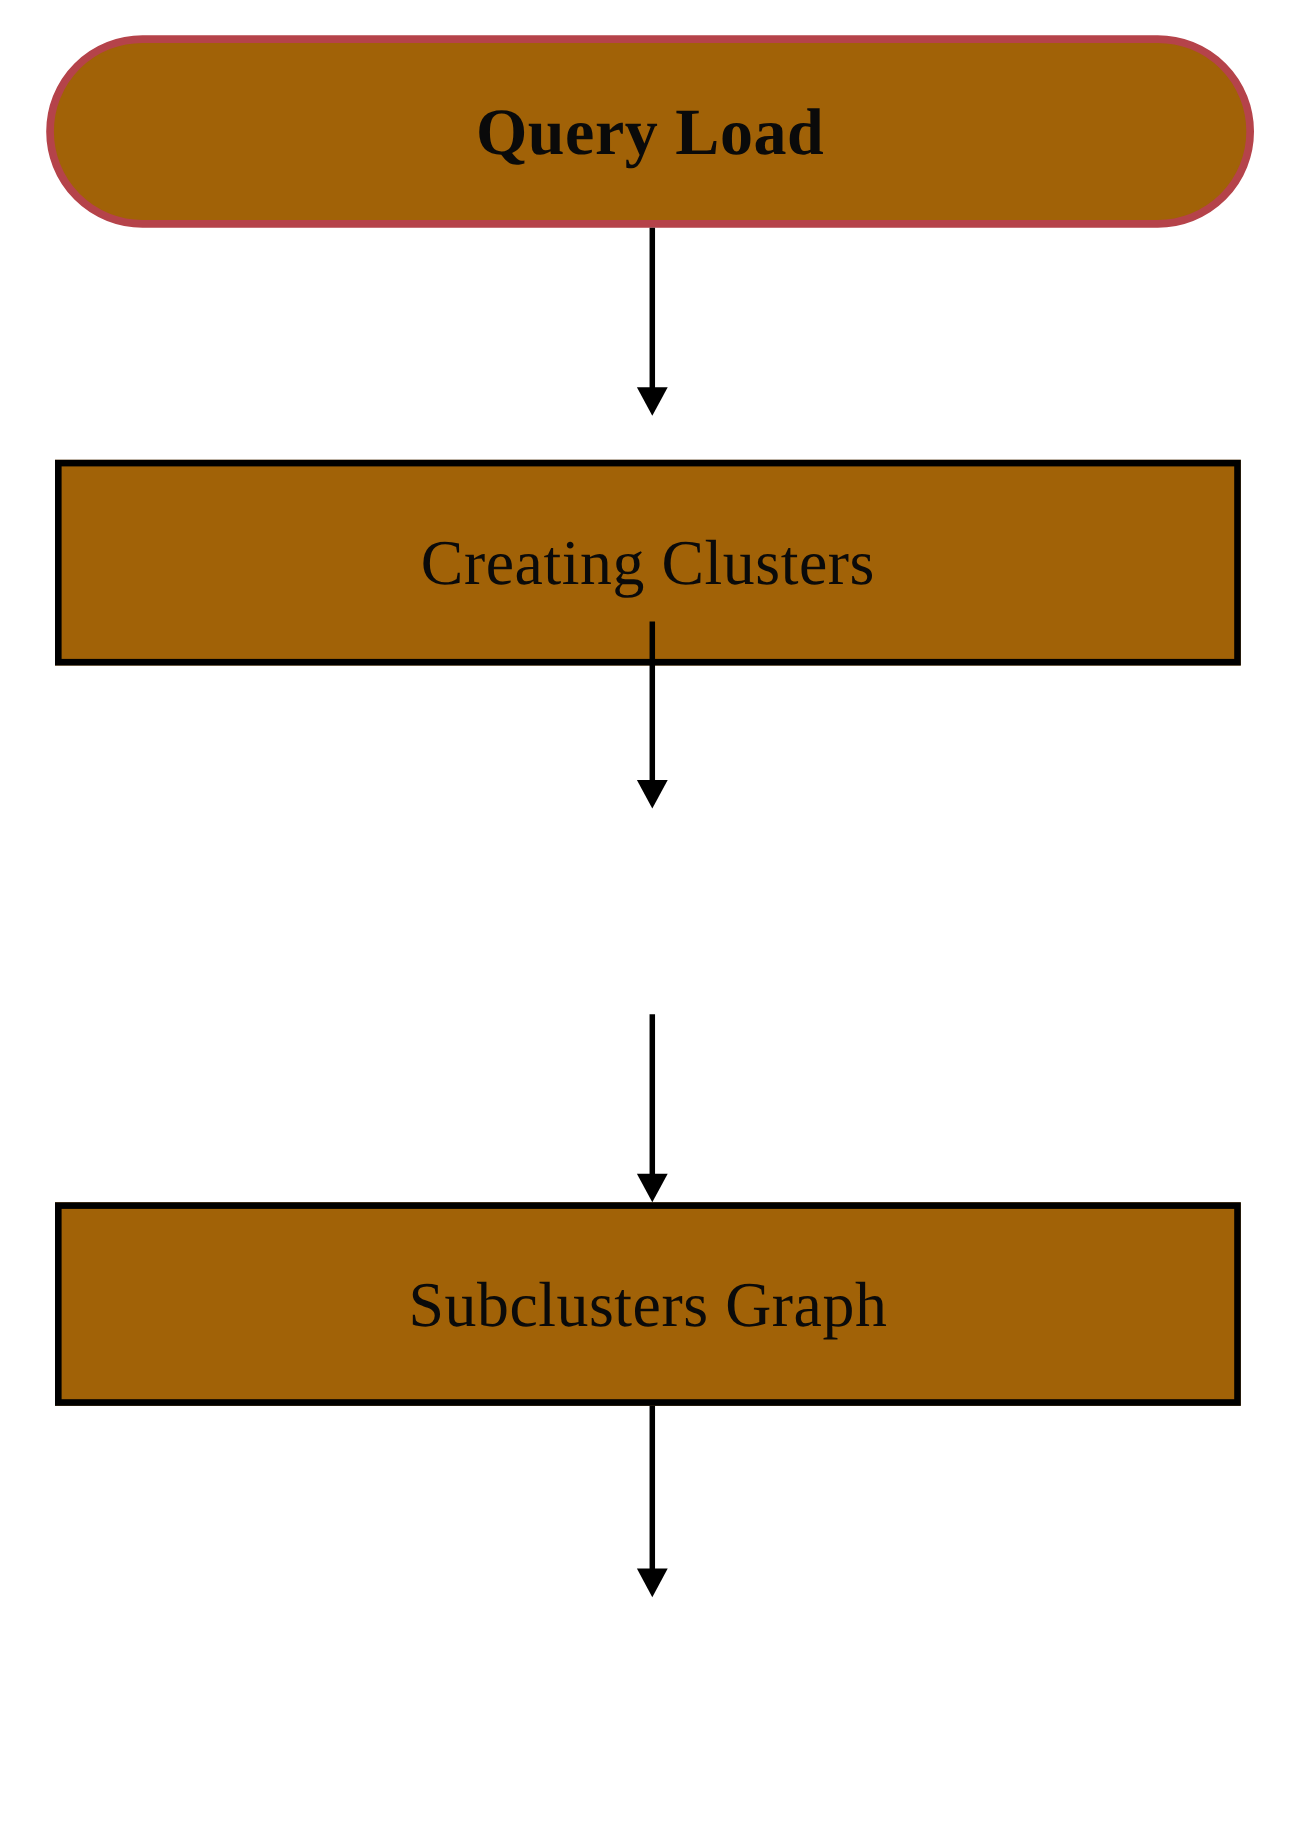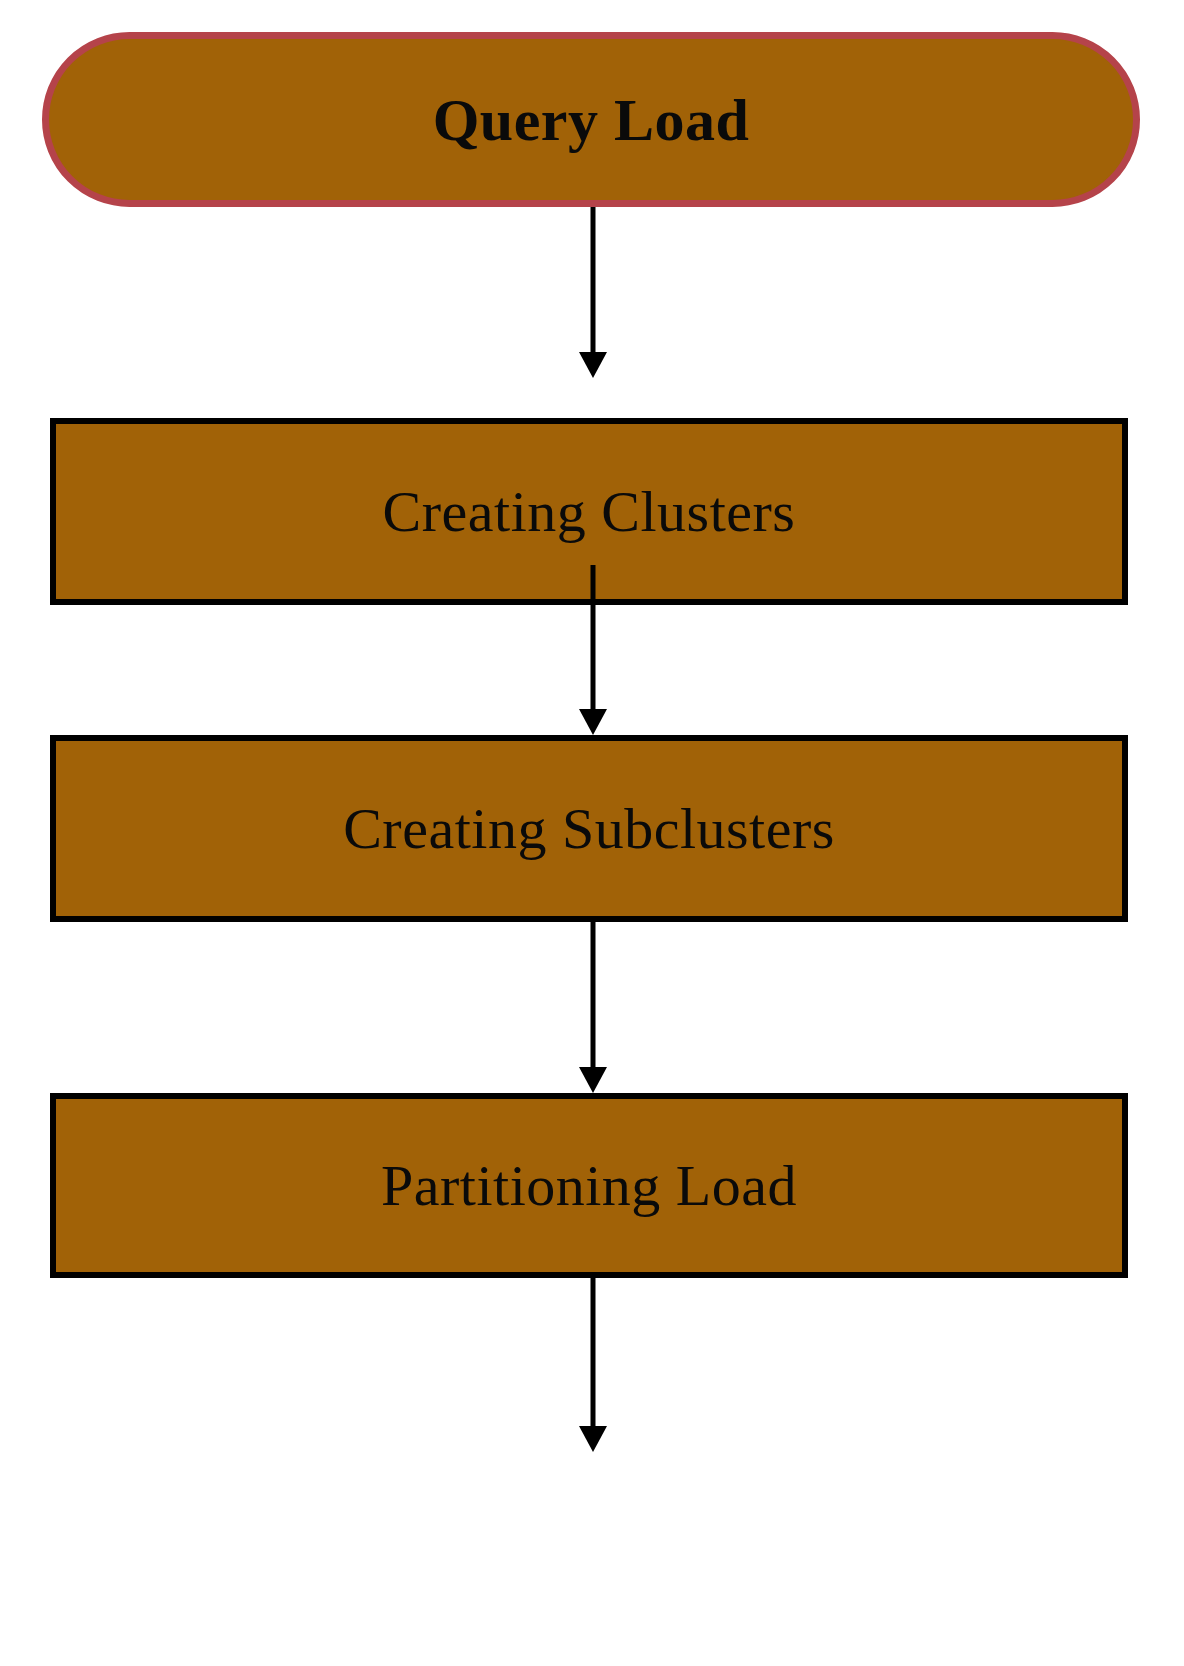--- a/index.html
+++ b/index.html
@@ -82,31 +82,28 @@
 
   <div class="node node-process" style="left:50px; top:378px; width:1078px; height:187px;margin-top:40px;">
     <span class="node-label">Creating Clusters</span>
   </div>
 
   <svg class="connector" style="left:563px; top:565px; width:60px; height:170px;" viewBox="0 0 60 170">
     <line class="connector-line" x1="30" y1="0" x2="30" y2="149"></line>
     <polygon class="connector-head" points="16,144 44,144 30,170"></polygon>
   </svg>
 
-  <div class="node node-process" style="left:50px; top:735px; width:1078px; height:187px;">
-    <span class="node-label">Creating Subclusters</span>
-  </div>
 
   <svg class="connector" style="left:563px; top:922px; width:60px; height:171px;" viewBox="0 0 60 171">
     <line class="connector-line" x1="30" y1="0" x2="30" y2="150"></line>
     <polygon class="connector-head" points="16,145 44,145 30,171"></polygon>
   </svg>
 
   <div class="node node-process" style="left:50px; top:1093px; width:1078px; height:185px;">
-    <span class="node-label">Partitioning  Load</span>
+    <span class="node-label">Subclusters  Graph</span>
   </div>
 
   <svg class="connector" style="left:563px; top:1278px; width:60px; height:174px;" viewBox="0 0 60 174">
     <line class="connector-line" x1="30" y1="0" x2="30" y2="153"></line>
     <polygon class="connector-head" points="16,148 44,148 30,174"></polygon>
   </svg>
 
 
 </div>
 

